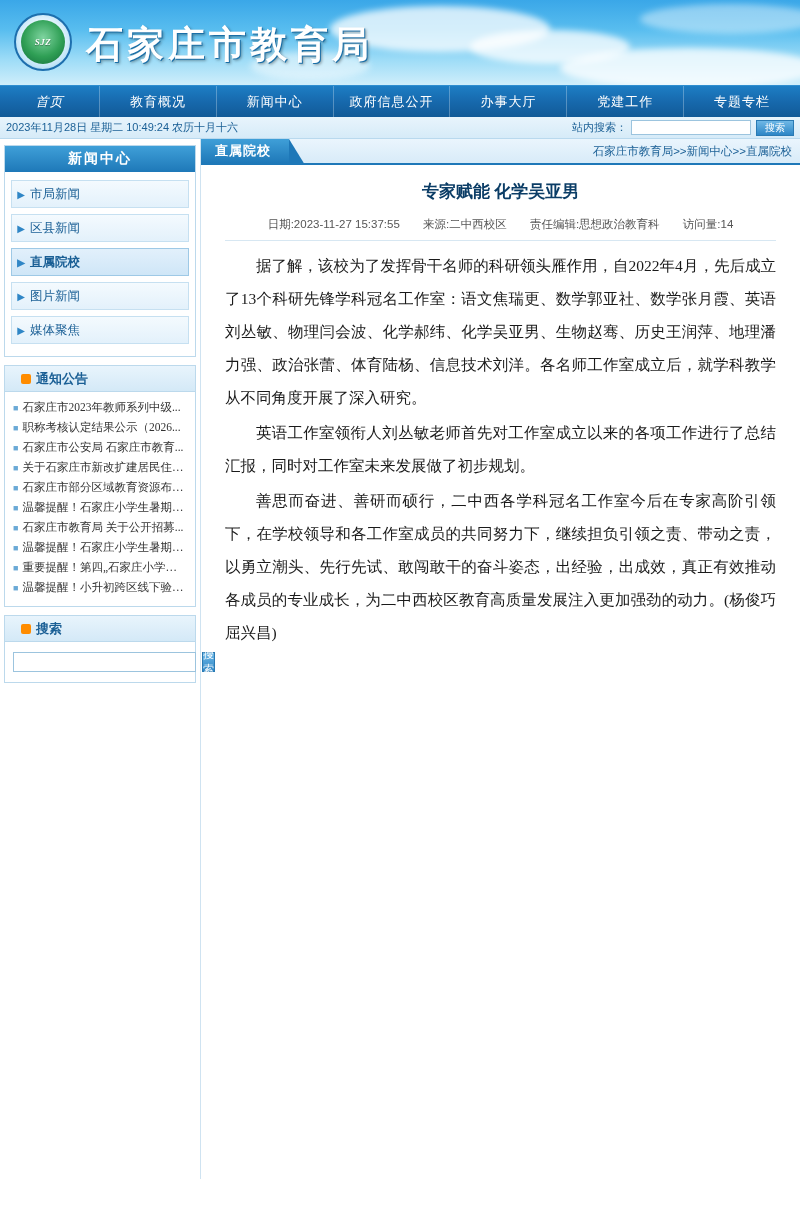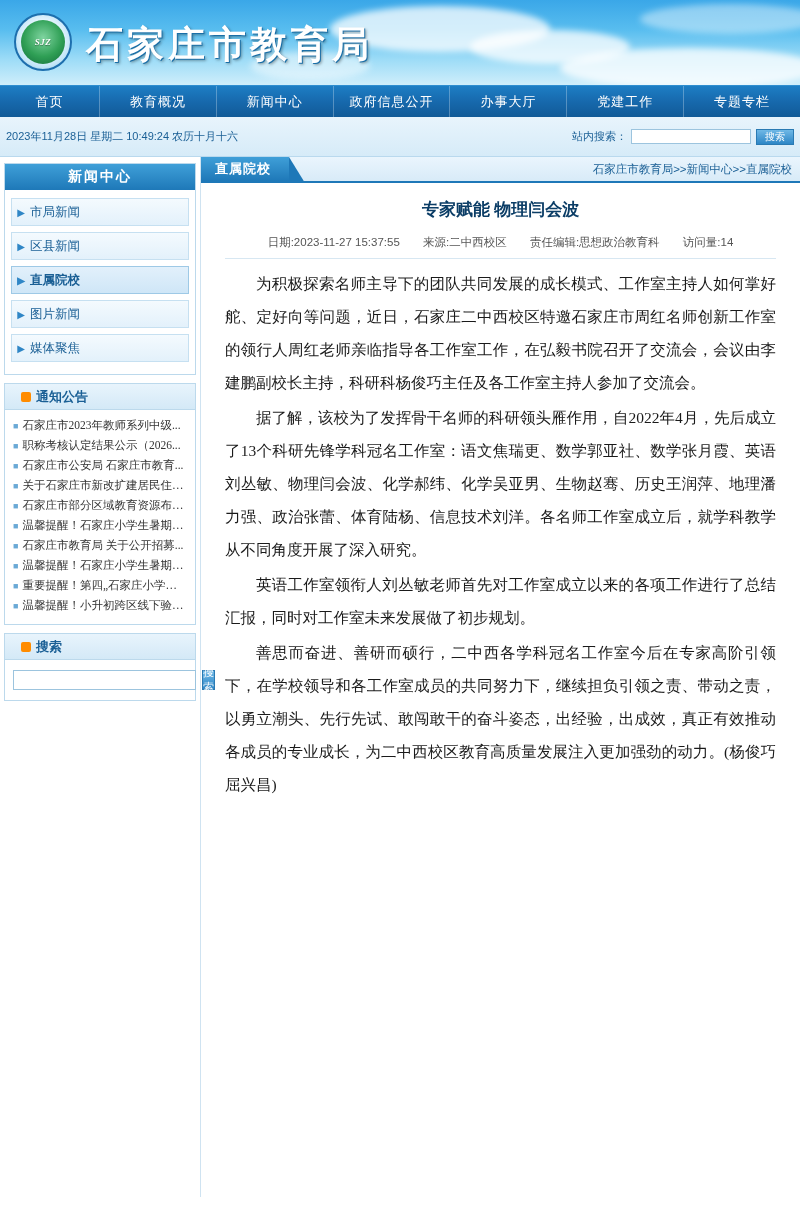--- a/index.html
+++ b/index.html
@@ -74,25 +74,25 @@
     color: #ffffff;
     font-size: 13px;
     display: flex;
     align-items: center;
     justify-content: center;
     border-right: 1px solid rgba(255,255,255,.28);
     cursor: pointer;
     letter-spacing: 1px;
   }
   .nav-item:last-child { border-right: none; }
-  .nav-item.home { flex: 0 0 100px; }
+  .nav-item.home { flex: 0 0 100px; font-style: italic; }
 
   
   .infobar {
-    height: 40px;
+    height: 22px;
     background: linear-gradient(180deg, #e8f4fc 0%, #d6ebf8 100%);
     border-bottom: 1px solid #b9d9ee;
     display: flex;
     align-items: center;
     font-size: 11px;
     color: #1a5f95;
     padding: 0 6px;
   }
   .infobar .date { flex: 0 0 auto; }
   .infobar .spacer { flex: 1 1 auto; }
@@ -361,29 +361,28 @@
     </div>
 
     <div class="content">
       <div class="content-head">
         <div class="ch-tab">直属院校</div>
         <div class="ch-tab-slant"></div>
         <div class="ch-crumb">石家庄市教育局&gt;&gt;新闻中心&gt;&gt;直属院校</div>
       </div>
 
       <div class="article">
-        <div class="art-title">专家赋能 物理闫会波</div>
+        <div class="art-title">专家赋能 化学吴亚男</div>
         <div class="art-meta">
           <span>日期:2023-11-27 15:37:55</span>
           <span>来源:二中西校区</span>
           <span>责任编辑:思想政治教育科</span>
           <span>访问量:14</span>
         </div>
         <div class="art-body">
-          <p class="art-p">为积极探索名师主导下的团队共同发展的成长模式、工作室主持人如何掌好舵、定好向等问题，近日，石家庄二中西校区特邀石家庄市周红名师创新工作室的领行人周红老师亲临指导各工作室工作，在弘毅书院召开了交流会，会议由李建鹏副校长主持，科研科杨俊巧主任及各工作室主持人参加了交流会。</p>
           <p class="art-p">据了解，该校为了发挥骨干名师的科研领头雁作用，自2022年4月，先后成立了13个科研先锋学科冠名工作室：语文焦瑞更、数学郭亚社、数学张月霞、英语刘丛敏、物理闫会波、化学郝纬、化学吴亚男、生物赵骞、历史王润萍、地理潘力强、政治张蕾、体育陆杨、信息技术刘洋。各名师工作室成立后，就学科教学从不同角度开展了深入研究。</p>
           <p class="art-p">英语工作室领衔人刘丛敏老师首先对工作室成立以来的各项工作进行了总结汇报，同时对工作室未来发展做了初步规划。</p>
           <p class="art-p">善思而奋进、善研而硕行，二中西各学科冠名工作室今后在专家高阶引领下，在学校领导和各工作室成员的共同努力下，继续担负引领之责、带动之责，以勇立潮头、先行先试、敢闯敢干的奋斗姿态，出经验，出成效，真正有效推动各成员的专业成长，为二中西校区教育高质量发展注入更加强劲的动力。(杨俊巧 屈兴昌)</p>
         </div>
       </div>
     </div>
 
   </div>
 </div>
 

